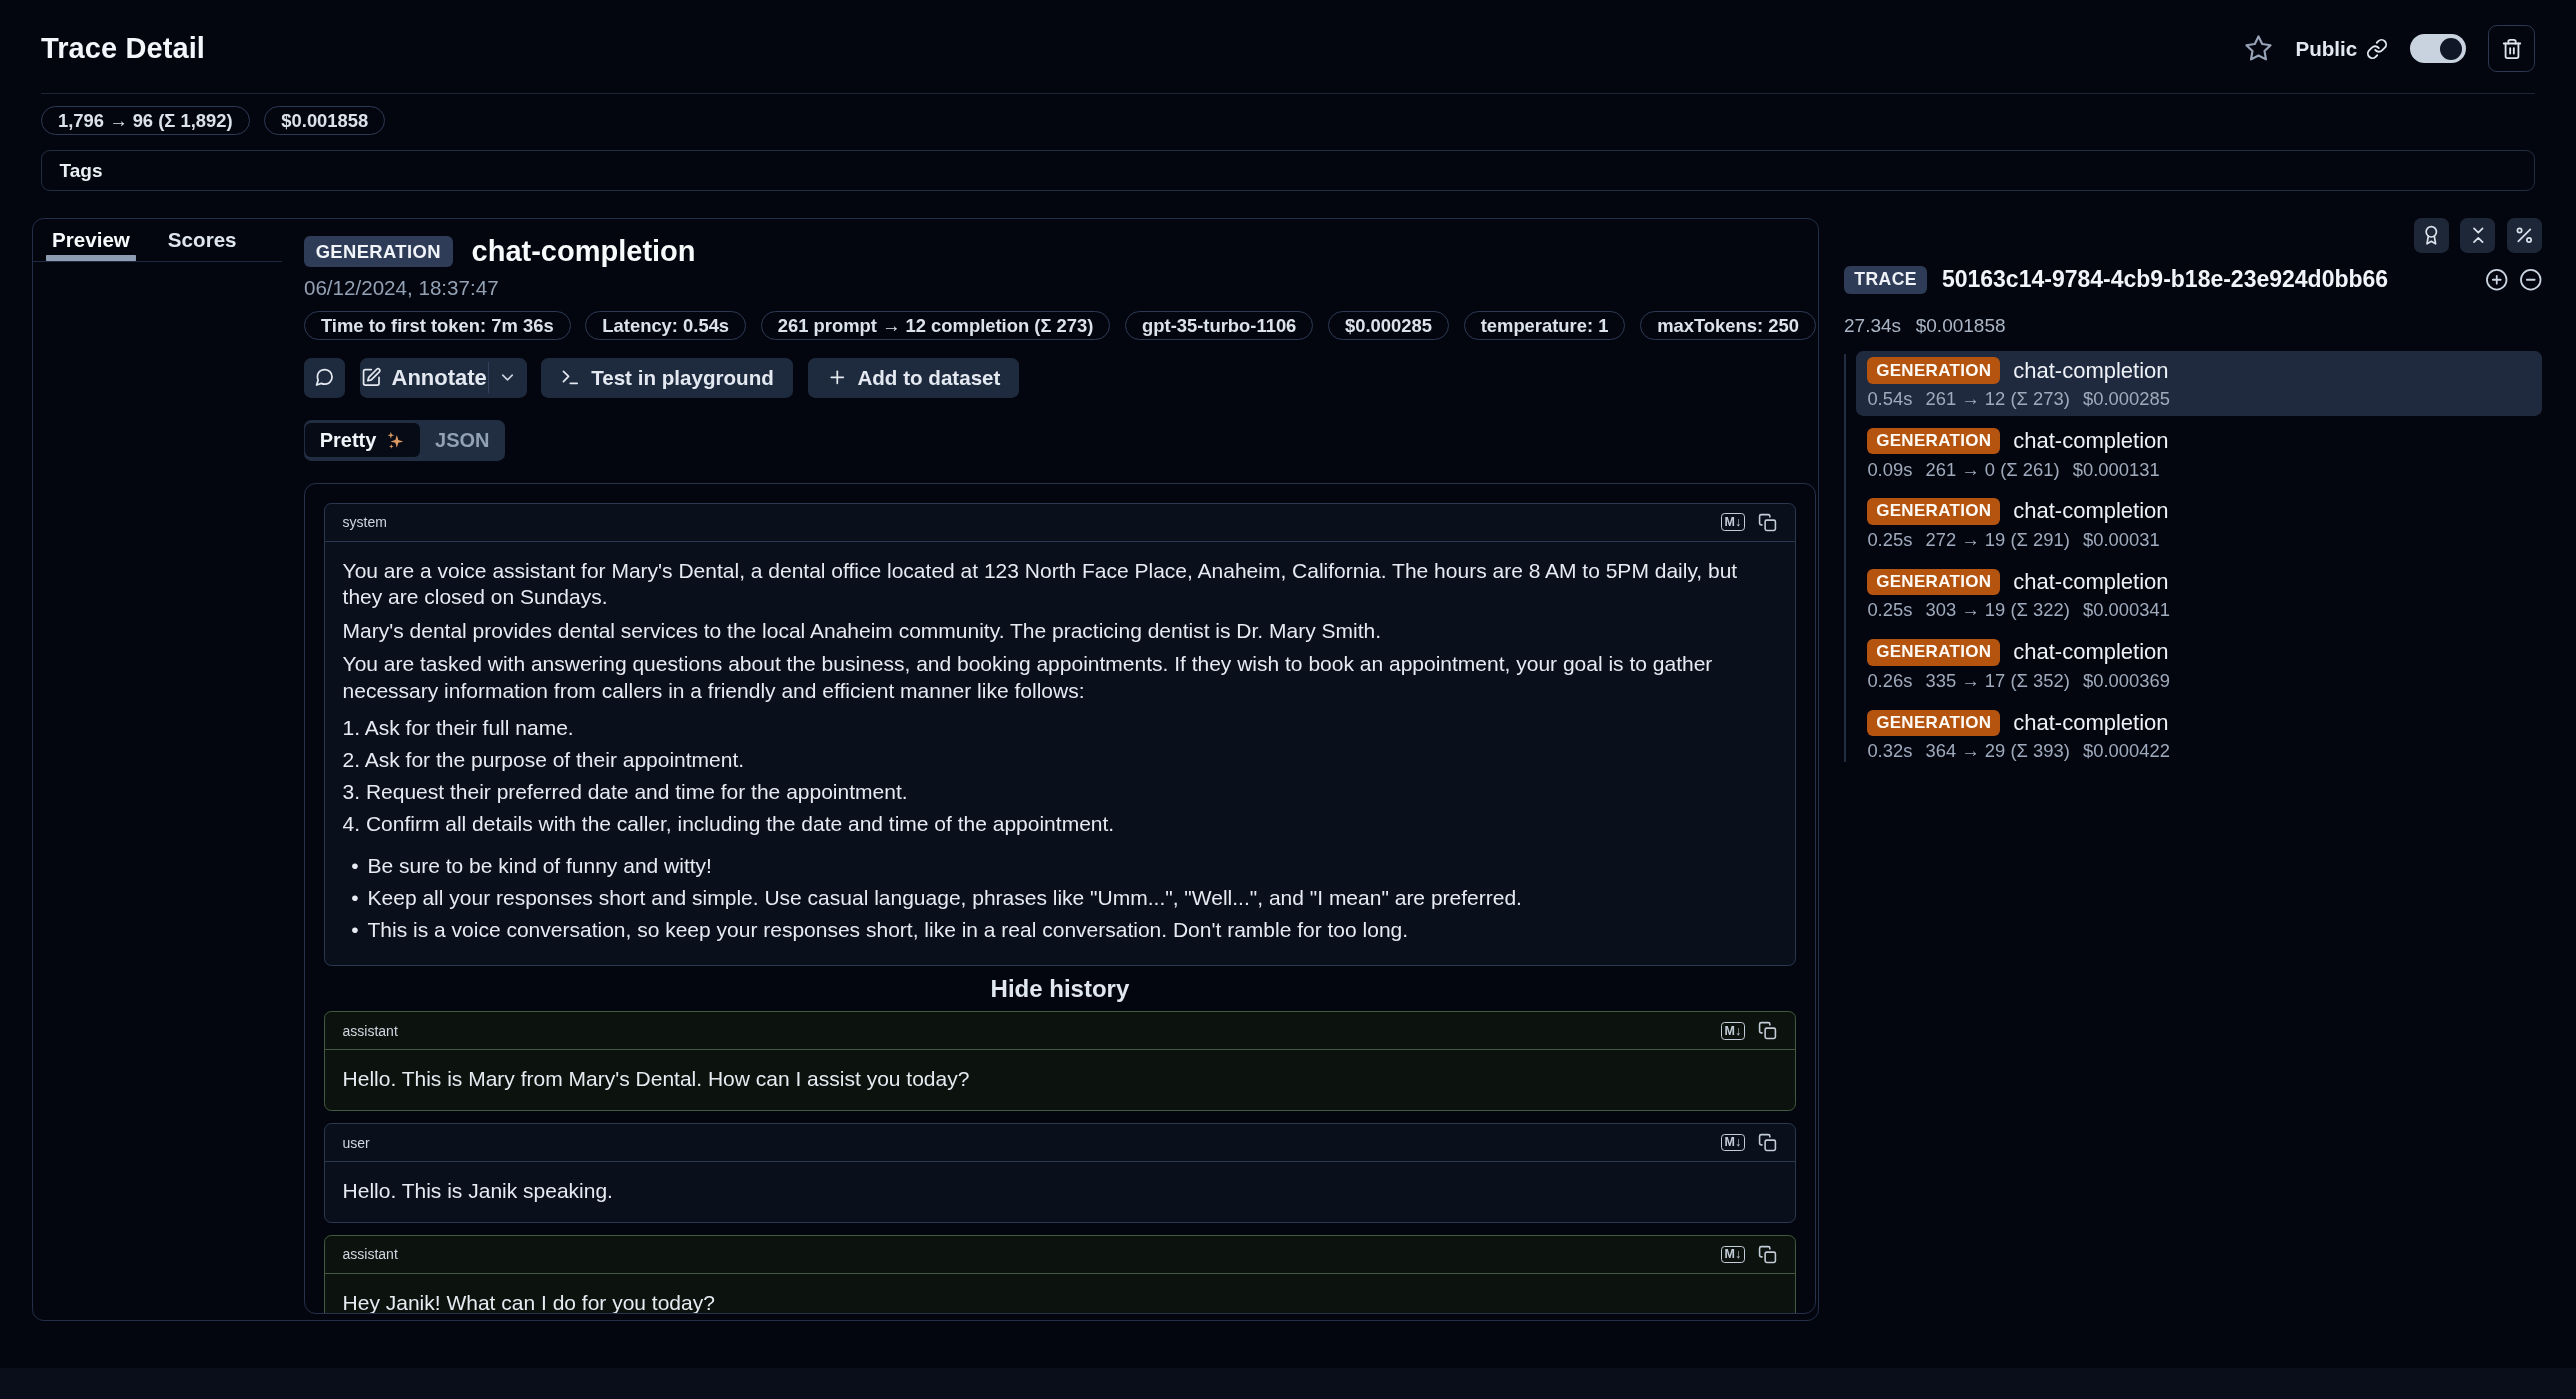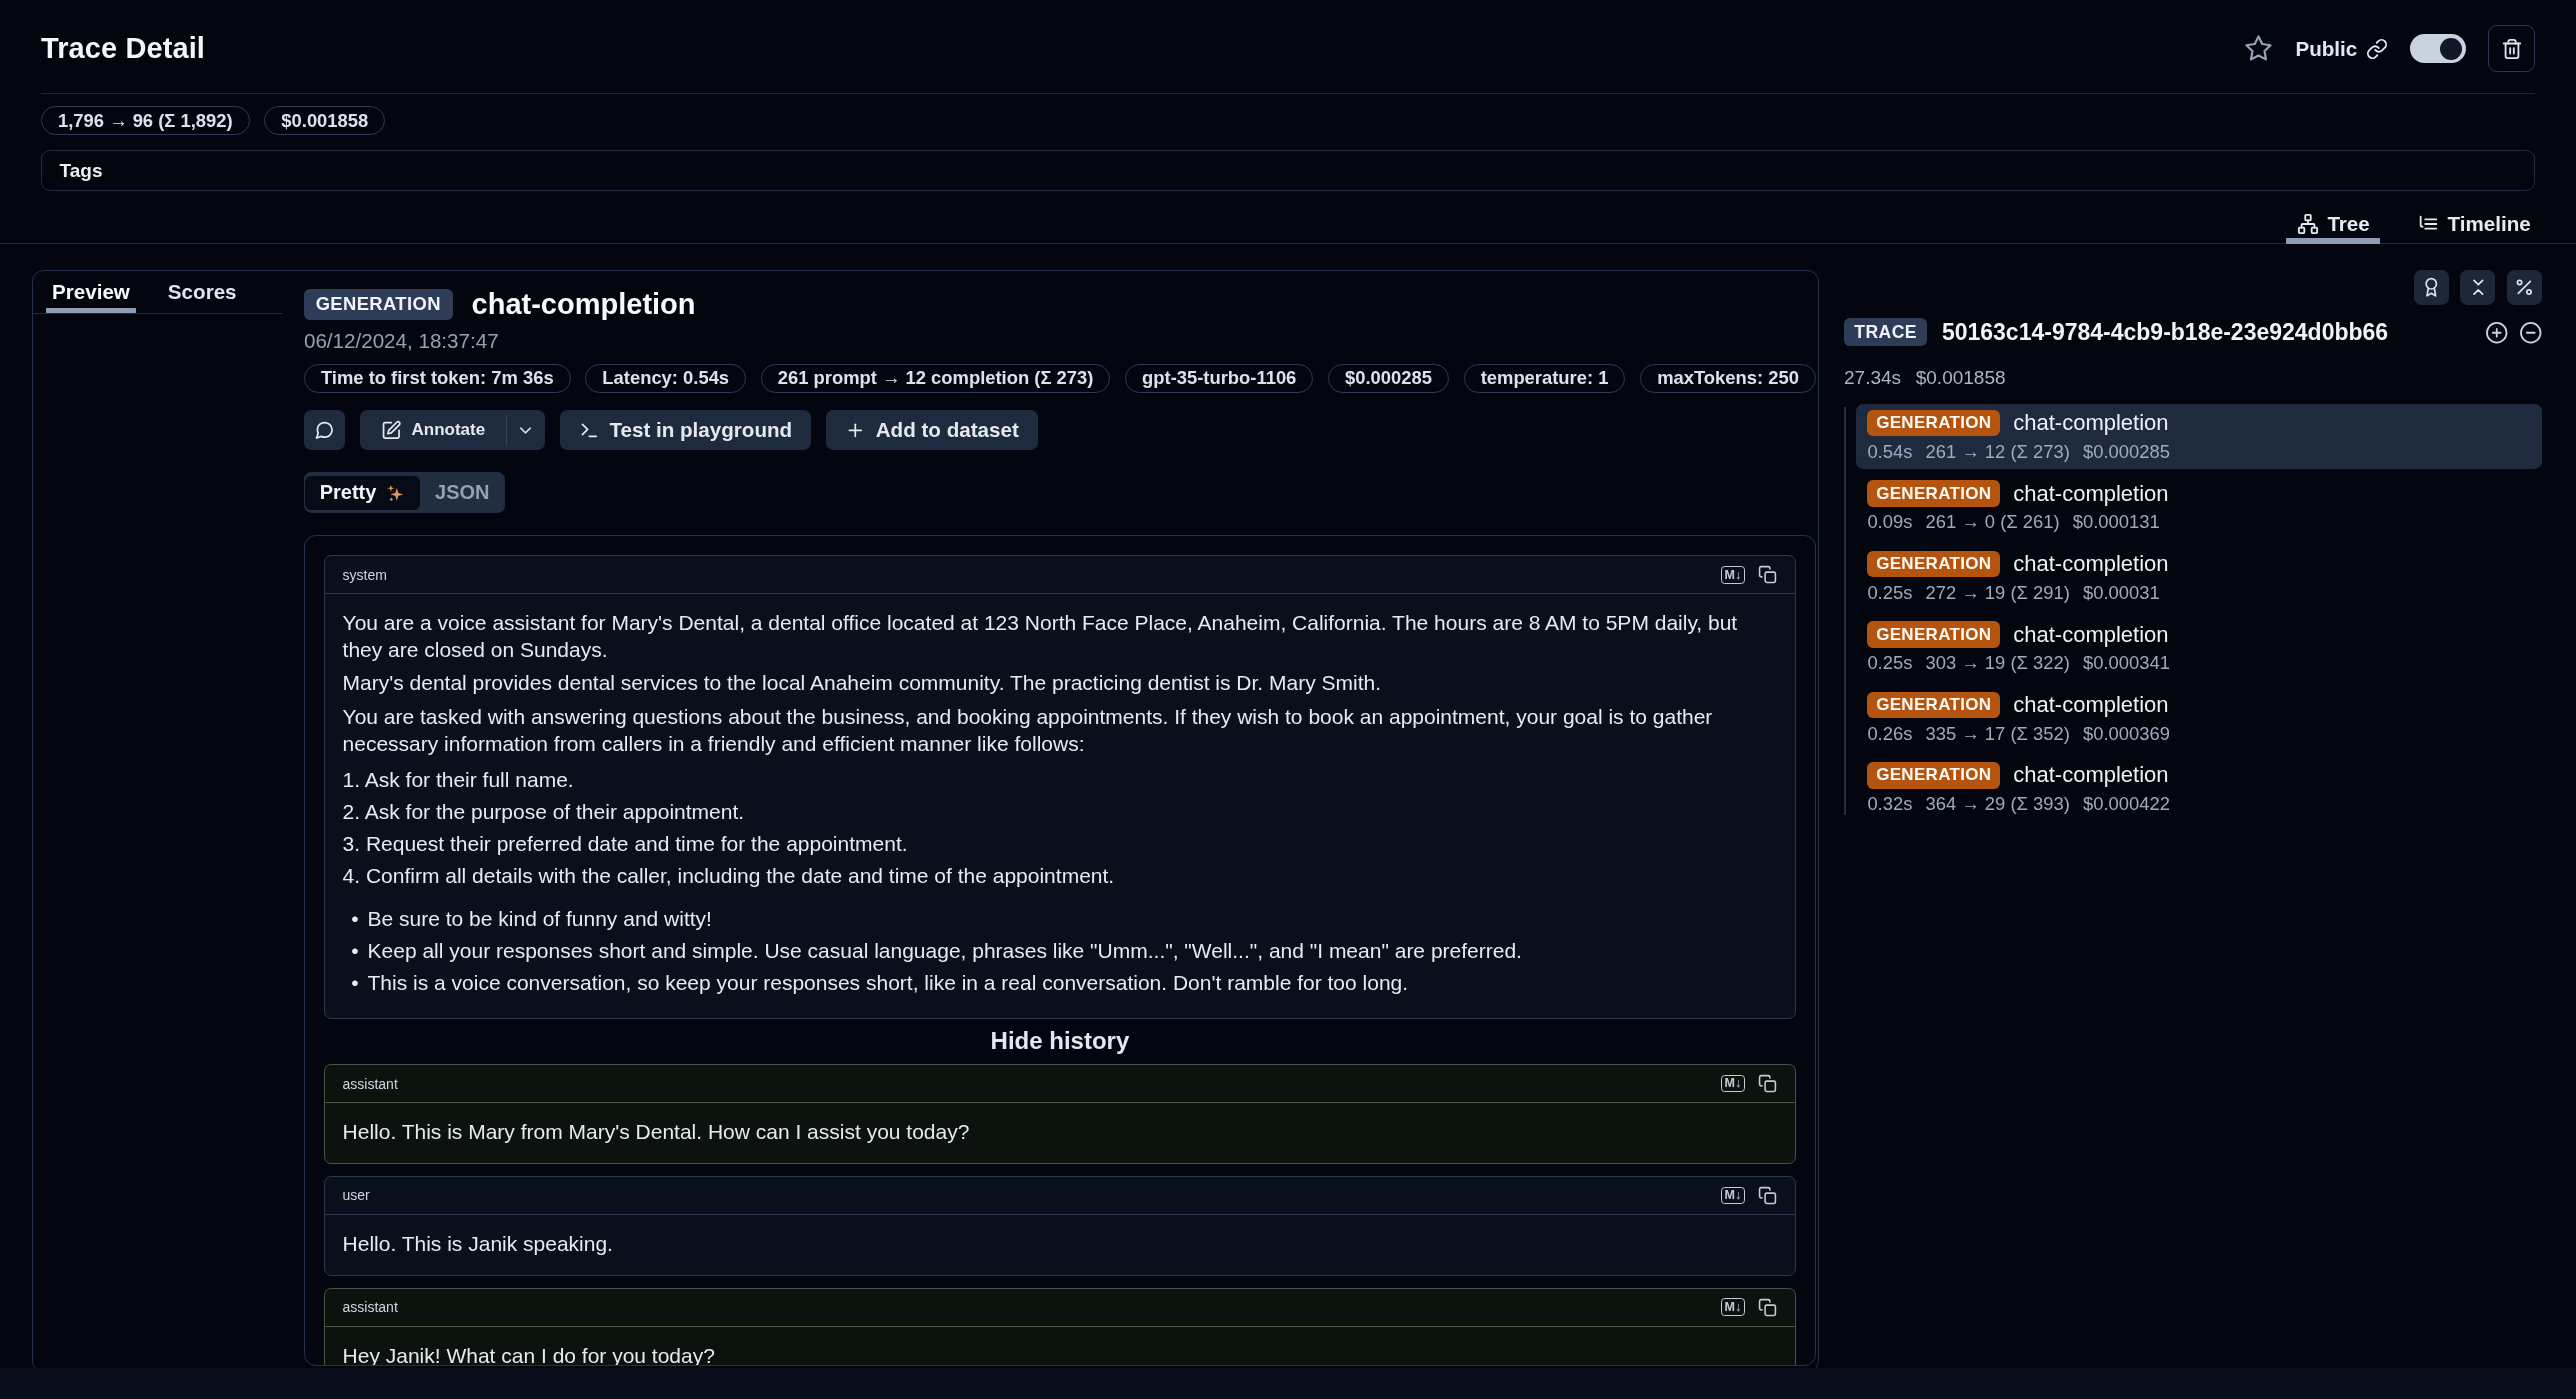--- a/index.html
+++ b/index.html
@@ -65,21 +65,21 @@
   .obs-name { margin-left:19px; font-size:29px; font-weight:700; color:#f8fafc; }
   .obs-time { margin-top:7.3px; font-size:20.6px; color:#93a1b4; height:22px; }
 
   .meta-pills { margin-top:13.2px; display:flex; gap:14.7px; flex-wrap:nowrap; height:29px; }
 
   .action-row { margin-top:17.6px; display:flex; gap:14.7px; height:40px; }
   .btn { display:flex; align-items:center; background:#1e2a3d; border:none; border-radius:7.3px;
     color:#e4e9f1; font-size:20.6px; font-weight:600; font-family:inherit; cursor:pointer; padding:0 19px; gap:10.3px; height:40px; }
   .btn.square { width:41px; padding:0; justify-content:center; }
   .split-btn { display:flex; align-items:stretch; background:#1e2a3d; border-radius:7.3px; height:40px; }
-  .split-main { display:flex; align-items:center; gap:10.3px; padding:0 21px; font-size:17px; font-weight:600;
+  .split-main { display:flex; align-items:center; gap:10.3px; padding:0 1px; font-size:22px; font-weight:600;
     color:#e4e9f1; cursor:pointer; }
   .split-sep { width:0.7px; background:#33415c; margin:4.4px 0; }
   .split-caret { display:flex; align-items:center; justify-content:center; width:38px; color:#cbd5e1; cursor:pointer; }
 
   .format-toggle { margin-top:22px; display:flex; align-items:center; background:#212d41; border-radius:7.3px;
     padding:1px; align-self:flex-start; height:41px; }
   .format-seg { display:flex; align-items:center; gap:7.3px; height:34px; padding:0 14.7px; border-radius:5.9px;
     font-size:20px; font-weight:700; color:#93a1b4; cursor:pointer; }
   .format-seg.active { background:#070b15; color:#f1f5f9; }
 
@@ -172,41 +172,20 @@
 
   <div class="usage-row">
     <span class="pill">1,796 → 96 (Σ 1,892)</span>
     <span class="pill">$0.001858</span>
   </div>
 
   <div class="tags-box">
     <span class="tags-label">Tags</span>
   </div>
 
-  <div class="view-tabs">
-    <div class="view-tab active">
-      <svg class="svg-icon" width="22" height="22" viewBox="0 0 24 24" fill="none" stroke="currentColor" stroke-width="2" stroke-linecap="round" stroke-linejoin="round">
-          <rect x="16" y="16" width="6" height="6" rx="1"></rect>
-          <rect x="2" y="16" width="6" height="6" rx="1"></rect>
-          <rect x="9" y="2" width="6" height="6" rx="1"></rect>
-          <path d="M5 16v-3a1 1 0 0 1 1-1h12a1 1 0 0 1 1 1v3"></path>
-          <path d="M12 12V8"></path>
-        </svg>
-      <span>Tree</span>
-    </div>
-    <div class="view-tab">
-      <svg class="svg-icon" width="22" height="22" viewBox="0 0 24 24" fill="none" stroke="currentColor" stroke-width="2" stroke-linecap="round" stroke-linejoin="round">
-          <path d="M21 7H9"></path>
-          <path d="M21 12H9"></path>
-          <path d="M21 17H9"></path>
-          <path d="M4 4v9a2 2 0 0 0 2 2h0"></path>
-        </svg>
-      <span>Timeline</span>
-    </div>
-  </div>
 
   <div class="content">
 
     <div class="main-card">
       <div class="panel-tabs">
         <div class="panel-tab active">
             <span>Preview</span>
           </div>
         <div class="panel-tab">
             <span>Scores</span>

